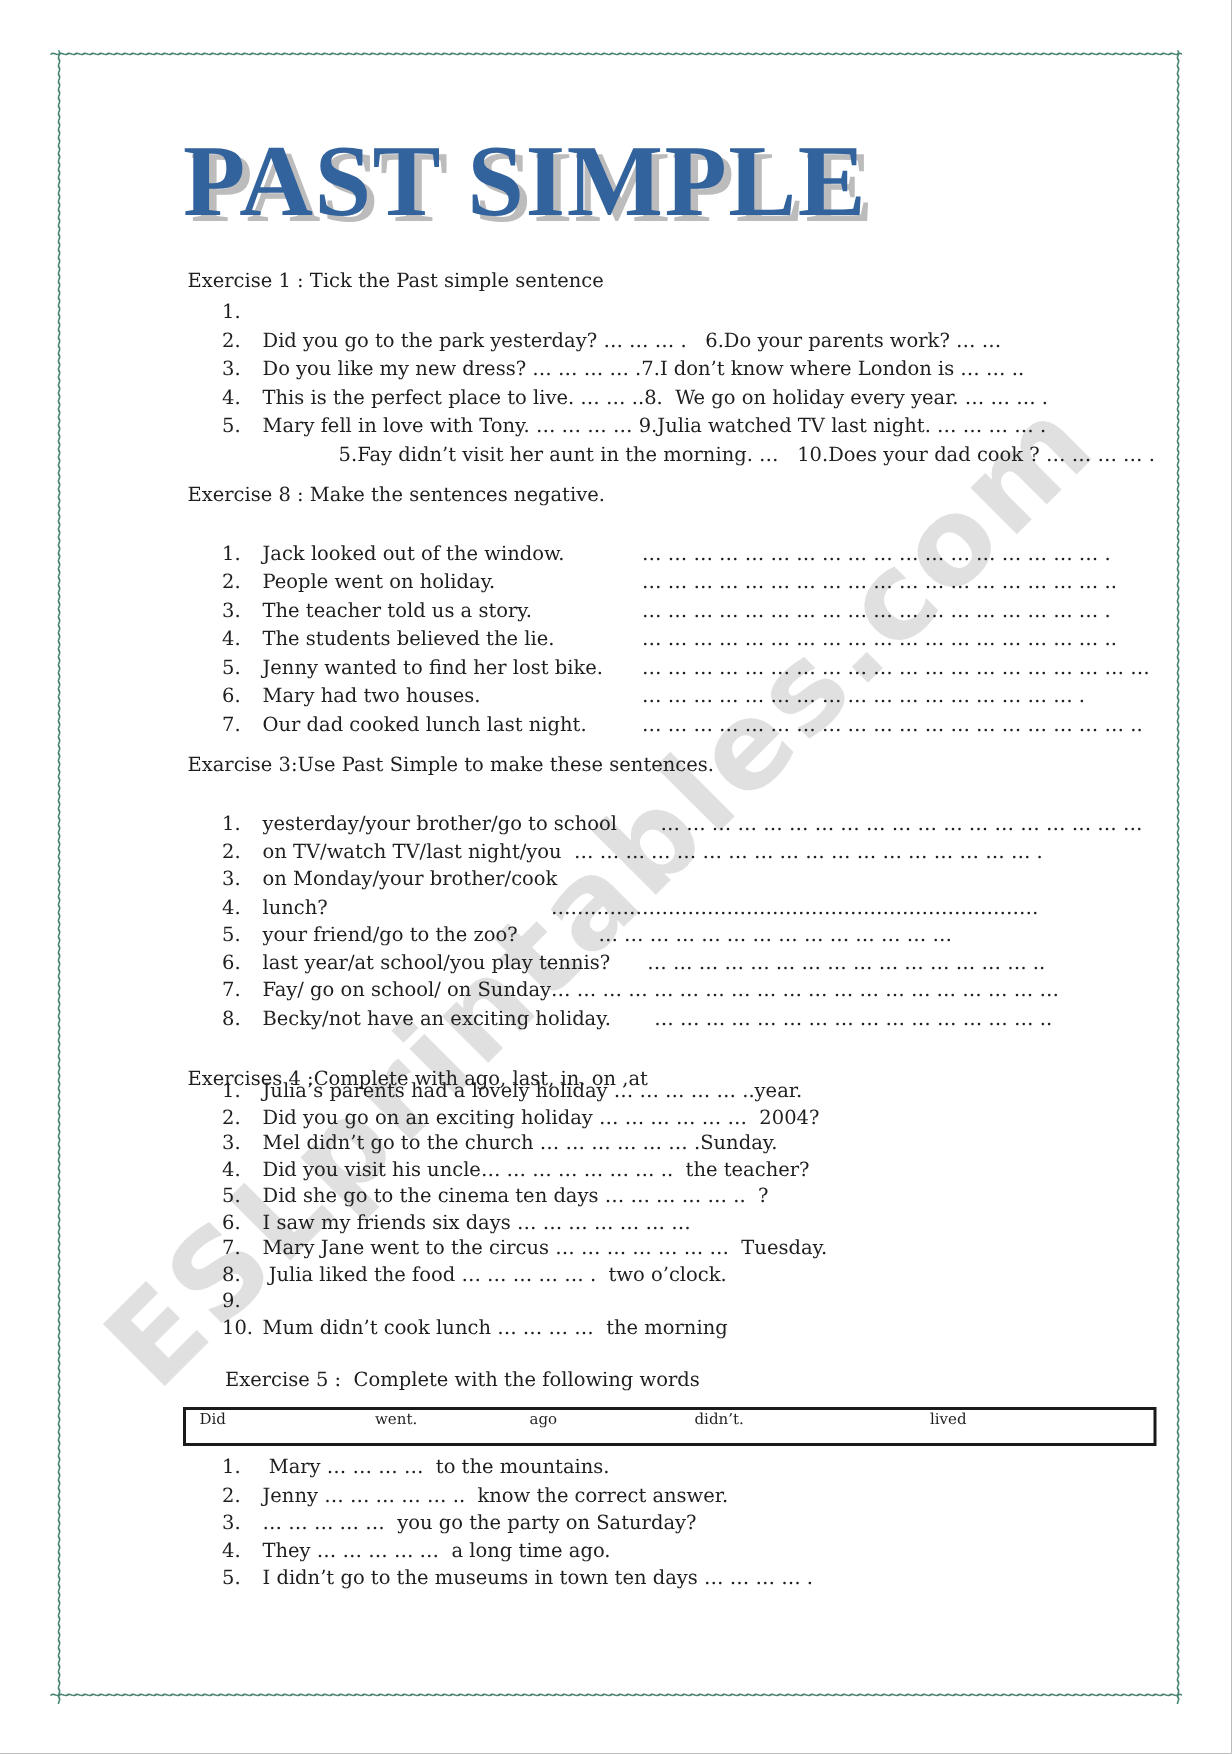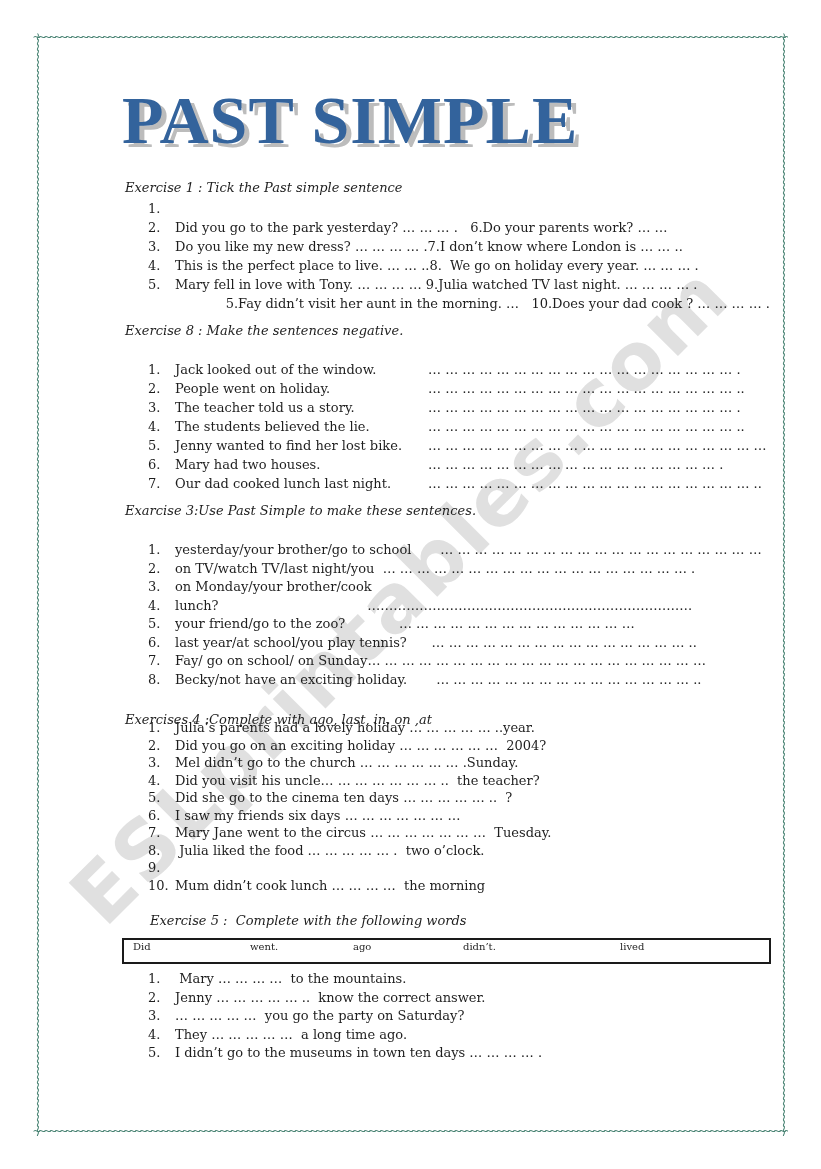--- a/index.html
+++ b/index.html
@@ -19,21 +19,21 @@
              transform:translate(-50%,-50%) rotate(-45deg);
              font-family:"DejaVu Sans",sans-serif;font-weight:bold;font-size:80px;
              letter-spacing:3px;color:#c7c7c7;opacity:.55;white-space:nowrap;}
   .content{position:absolute;inset:0;z-index:1;}
   
   .title{position:absolute;left:122px;top:86px;font-family:"Liberation Serif",serif;
          font-weight:bold;font-size:68px;line-height:1;letter-spacing:1px;color:#33639c;
          text-shadow:5px 4px 0 #bcbcbc;white-space:nowrap;}
   
   .sec{position:absolute;left:125px;width:645px;font-size:13px;}
-  .heading{white-space:pre;font-style:italic;}
+  .heading{white-space:pre;}
   .row{display:flex;white-space:pre;}
   .num{width:27px;margin-left:23px;flex:none;}
   .t{white-space:pre;}
   .t2{width:253px;flex:none;white-space:pre;}
   .dots{flex:1;overflow:hidden;white-space:pre;}
   .flush{margin-left:4px;white-space:pre;text-align:right;}
   #ex1-items .row,#ex1-items .flush{line-height:19px;}
   #ex2-items .row{line-height:19px;}
   #ex3-items .row{line-height:18.5px;}
   #ex4-items .row{line-height:17.5px;}

